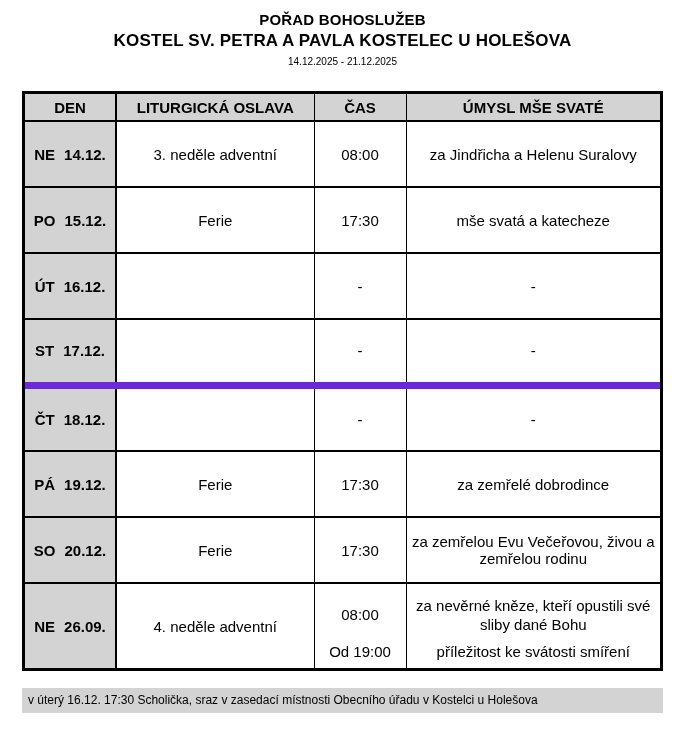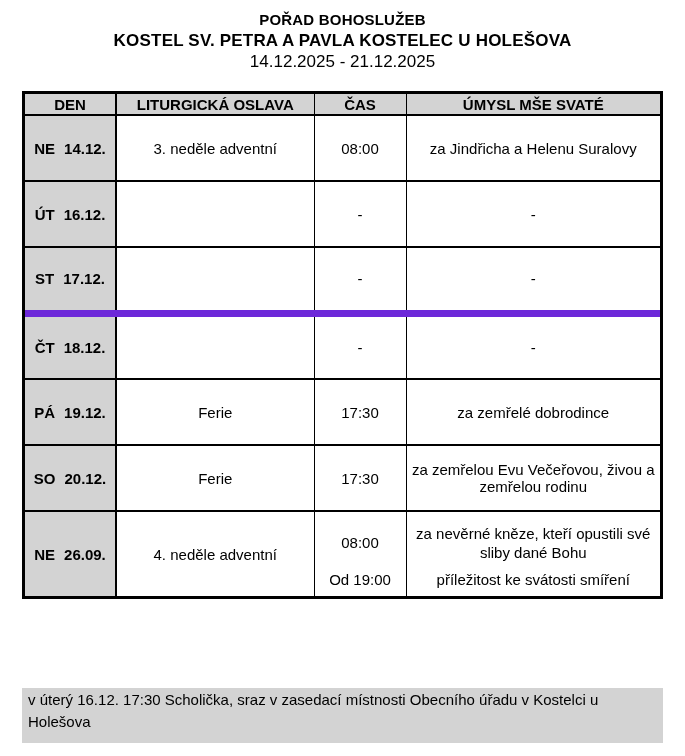--- a/index.html
+++ b/index.html
@@ -9,21 +9,21 @@
     font-family: "Liberation Sans", sans-serif;
     color: #000000;
     overflow: hidden;
   }
   .page { width: 685px; height: 756px; position: relative; border-radius: 20px; }
 
   
   .title-block { padding-top: 9px; text-align: center; }
   .title-line1 { font-size: 15px; font-weight: bold; line-height: 21px; letter-spacing: 0.2px; }
   .title-line2 { font-size: 17px; font-weight: bold; line-height: 21px; letter-spacing: 0.2px; }
-  .title-dates { font-size: 17px; font-weight: normal; line-height: 21px; }
+  .title-dates { font-size: 10px; font-weight: normal; line-height: 21px; }
 
   
   .table-wrap {
     position: absolute;
     left: 22px; top: 91px;
     width: 641px;
     border: 3px solid #000000;
     background: #ffffff;
   }
   table.schedule {
@@ -34,21 +34,21 @@
   col.c-day   { width: 91px; }
   col.c-cel   { width: 198px; }
   col.c-time  { width: 92px; }
   col.c-int   { width: auto; }
 
   table.schedule th {
     background: #d3d3d3;
     font-size: 15px;
     font-weight: bold;
     text-align: center;
-    height: 21px;
+    height: 27px;
     border-bottom: 2px solid #000000;
     padding: 1px 14px;
   }
   table.schedule td {
     font-size: 15px;
     text-align: center;
     vertical-align: middle;
     padding: 2px 3px;
     border-top: 2px solid #000000;
   }
@@ -91,23 +91,23 @@
     padding: 0 4px 6px 4px;
     line-height: 17px;
   }
 
   
   .footer-note {
     position: absolute;
     left: 22px; top: 688px;
     width: 641px;
     background: #d3d3d3;
-    font-size: 15px;
+    font-size: 12px;
     line-height: 22px;
-    padding: 1px 6px 10px 6px;
+    padding: 1px 6px 2px 6px;
   }
 </style>
 </head>
 <body>
 
 <div class="page">
 
   <div class="title-block">
     <div class="title-line1">POŘAD BOHOSLUŽEB</div>
     <div class="title-line2">KOSTEL SV. PETRA A PAVLA KOSTELEC U HOLEŠOVA</div>
@@ -134,20 +134,28 @@
         <tr>
           <td class="day-cell v-day">
             <span class="day-abbr">NE</span><span class="day-date">14.12.</span>
           </td>
           <td class="v-cel">3. neděle adventní</td>
           <td class="v-time">08:00</td>
           <td>za Jindřicha a Helenu Suralovy</td>
         </tr>
         <tr>
           <td class="day-cell v-day">
+            <span class="day-abbr">PO</span><span class="day-date">15.12.</span>
+          </td>
+          <td class="v-cel">Ferie</td>
+          <td class="v-time">17:30</td>
+          <td>mše svatá a katecheze</td>
+        </tr>
+        <tr>
+          <td class="day-cell v-day">
             <span class="day-abbr">ÚT</span><span class="day-date">16.12.</span>
           </td>
           <td class="v-cel"></td>
           <td class="v-time">-</td>
           <td>-</td>
         </tr>
         <tr>
           <td class="day-cell v-day">
             <span class="day-abbr">ST</span><span class="day-date">17.12.</span>
           </td>

